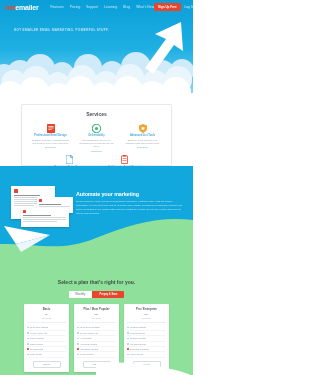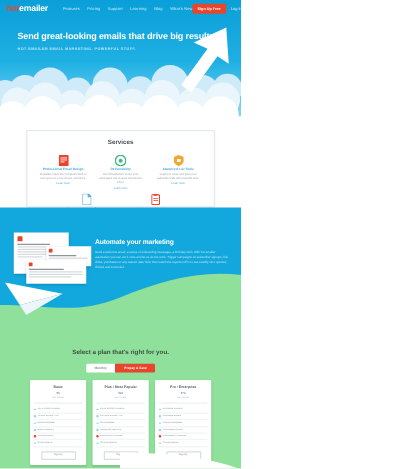--- a/index.html
+++ b/index.html
@@ -139,21 +139,20 @@
       </div>
 
       <div class="nav-right">
         <button class="btn-signup">Sign Up Free</button>
         <span class="nav-login">Log In</span>
 
       </div>
     </div>
 
     <div class="hero-copy">
-      <div class="hero-title">Send great-looking emails that drive big results.</div>
       <div class="hero-sub">HOT EMAILER EMAIL MARKETING. POWERFUL STUFF.</div>
     </div>
 
     <svg class="arrow-big" width="62" height="60" viewBox="0 0 62 60">
       <path d="M56 4 L30 16 L41 21 L20 50 L28 56 L49 27 L58 33 Z" fill="#ffffff"></path>
     </svg>
 
     <svg class="clouds" viewBox="0 0 193 58" preserveAspectRatio="none">
       <g fill="#cfeaf8">
         <circle cx="20" cy="26" r="13"></circle>

